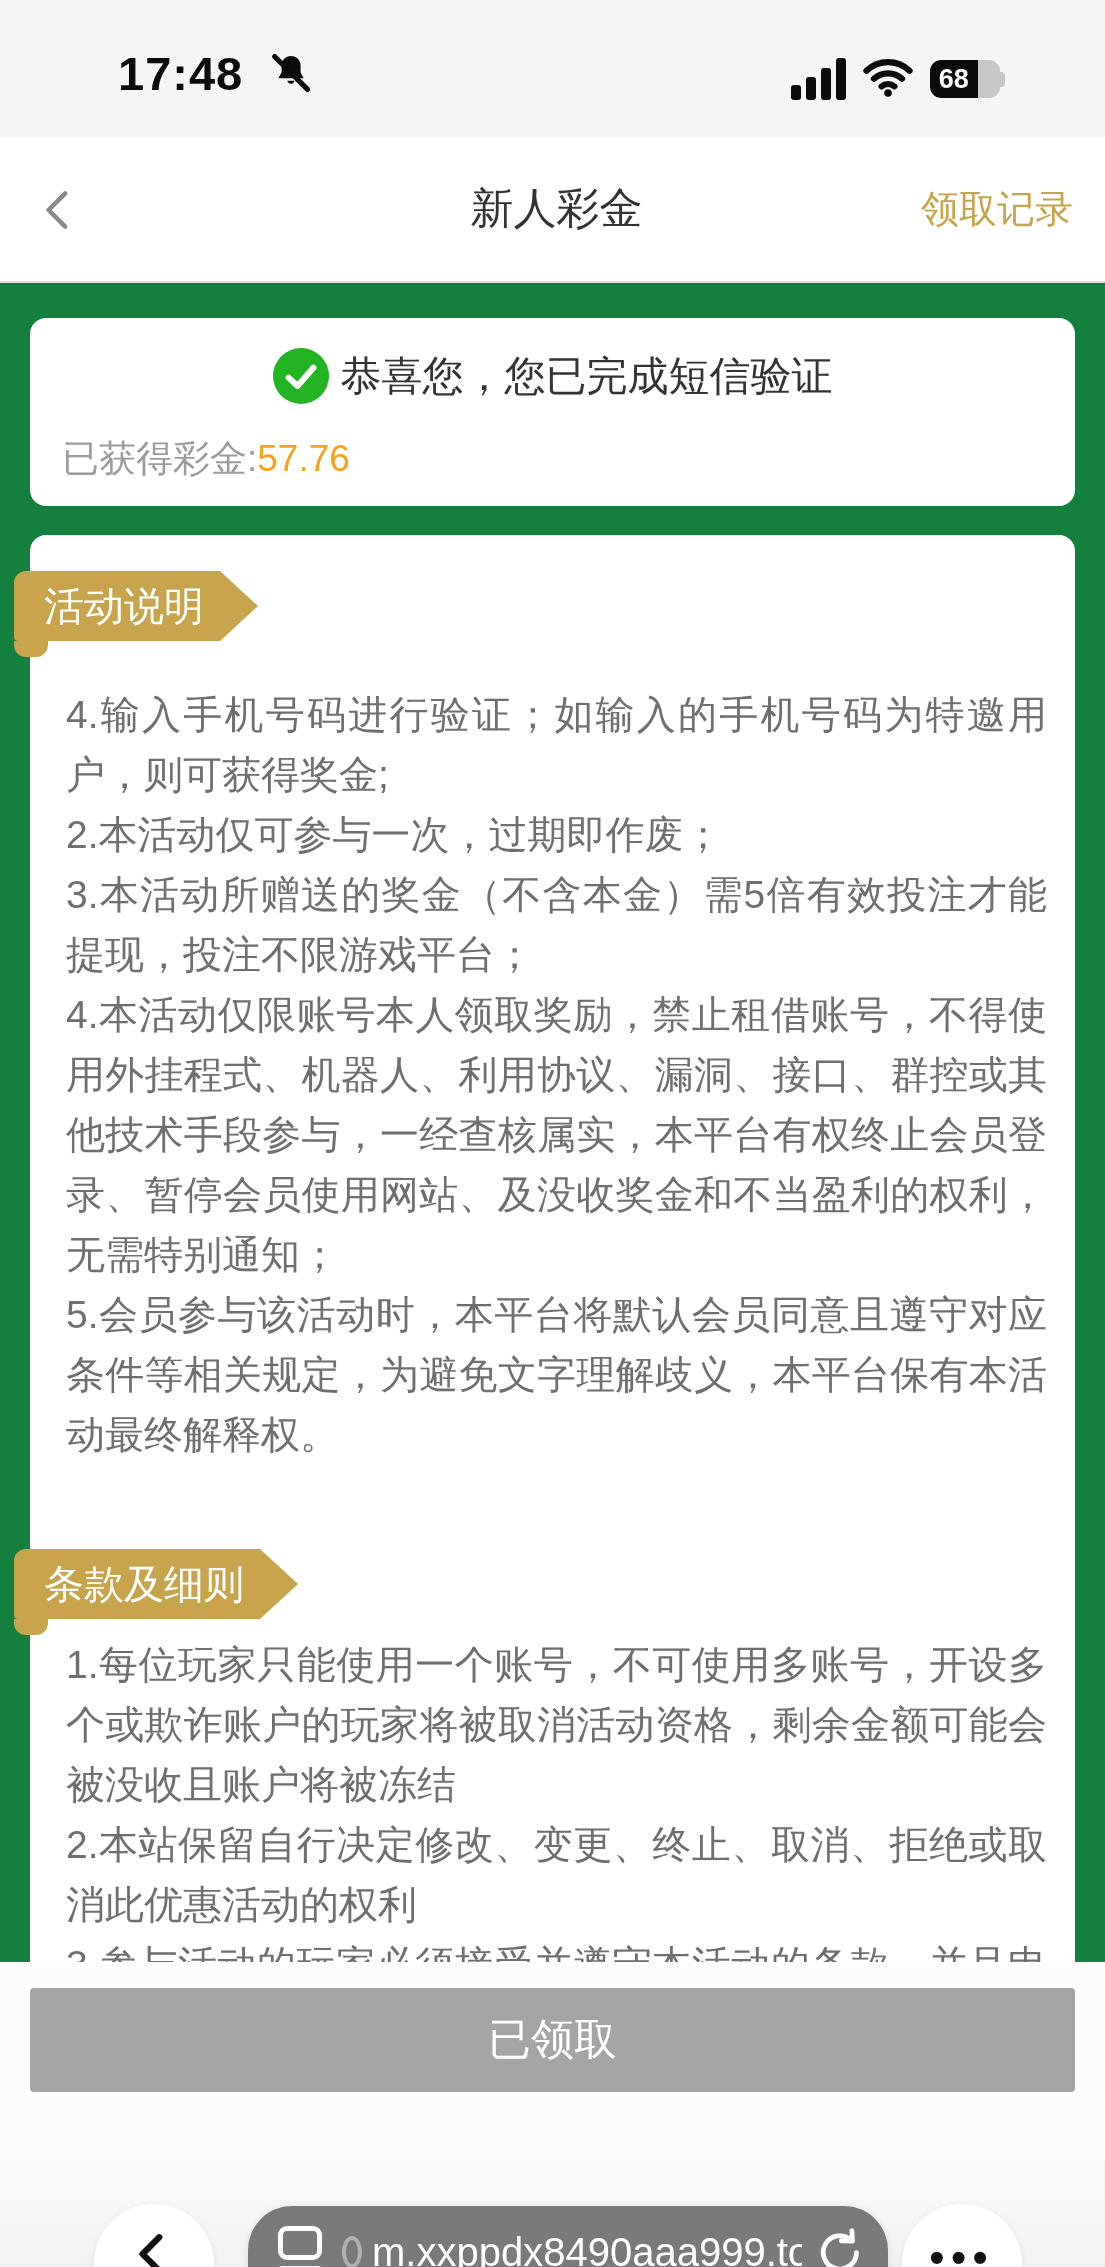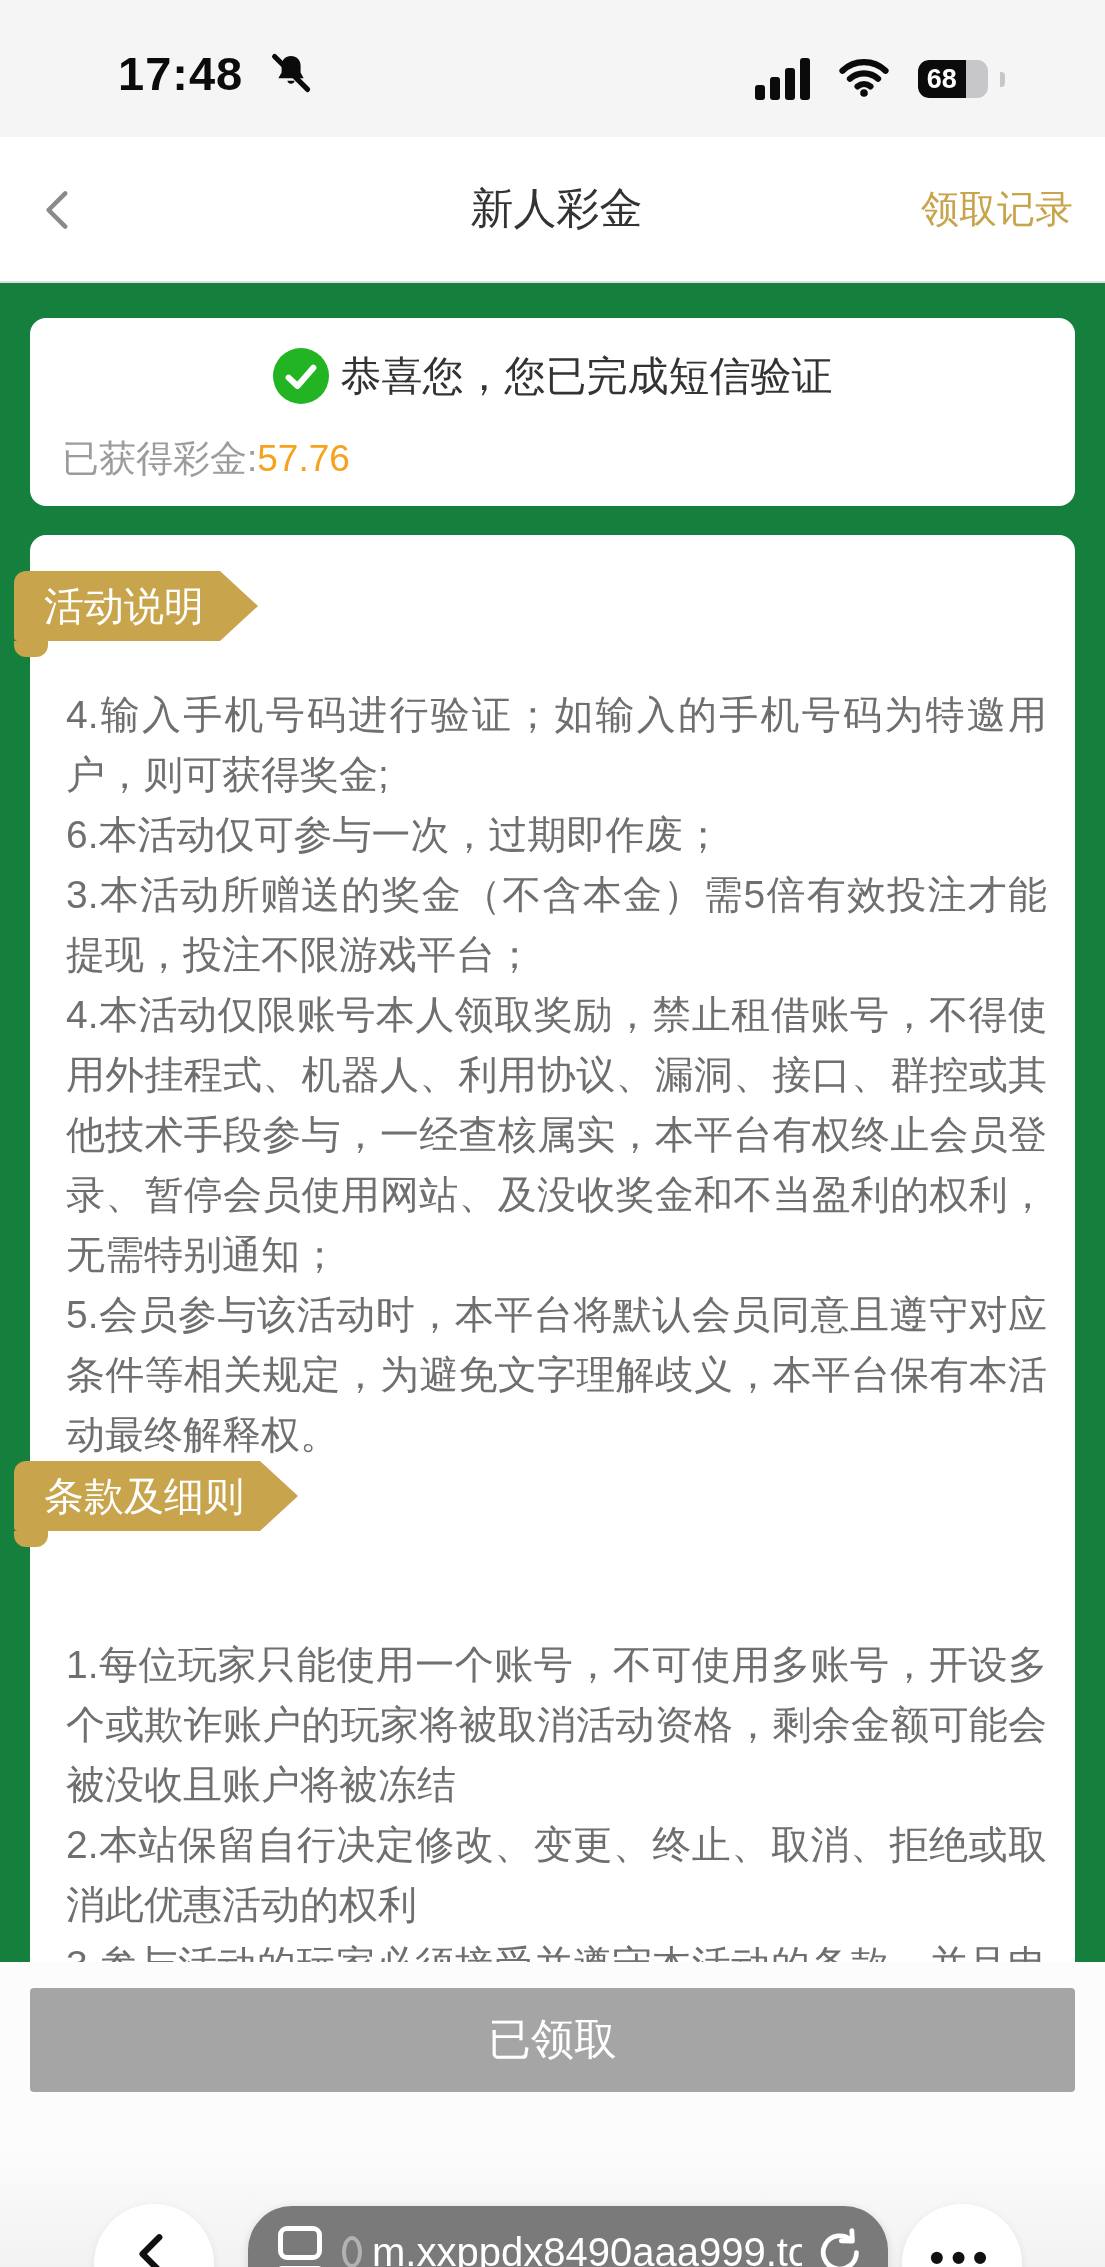--- a/index.html
+++ b/index.html
@@ -5,21 +5,21 @@
   * { margin:0; padding:0; box-sizing:border-box; }
   html,body { background:#e8e8e8; }
   body { font-family:"Liberation Sans","DejaVu Sans",sans-serif; }
   .screen{ position:relative; width:1105px; height:2267px; margin:0 auto;
            background:#15803d; overflow:hidden; }
 
   
   .status-bar{ position:absolute; top:0; left:0; width:100%; height:137px; background:#f5f5f6; }
   .sb-time{ position:absolute; left:118px; top:46px; font-size:47px; font-weight:700; color:#0b0b0b; letter-spacing:1px;}
   .sb-bell{ position:absolute; left:268px; top:50px; width:46px; height:46px;}
-  .sb-right{ position:absolute; right:100px; top:56px; display:flex; align-items:flex-end; gap:28px;}
+  .sb-right{ position:absolute; right:100px; top:56px; display:flex; align-items:flex-end; gap:16px;}
   .sig{ display:flex; align-items:flex-end; gap:5px; height:44px;}
   .sig i{ display:block; width:10px; background:#0b0b0b; border-radius:3px;}
   .wifi{ width:52px; height:44px;}
   .battery{ position:relative; width:70px; height:38px; border-radius:11px; background:#c7c7c9; overflow:hidden; margin-bottom:2px;}
   .battery .fill{ position:absolute; left:0; top:0; bottom:0; width:68%; background:#0b0b0b; border-radius:11px 0 0 11px;}
   .battery .pct{ position:absolute; left:0; top:0; width:68%; height:100%; display:flex; align-items:center; justify-content:center;
                  color:#fff; font-size:27px; font-weight:700;}
   .bat-nub{ width:5px; height:15px; background:#c7c7c9; border-radius:0 4px 4px 0; margin-bottom:13px; margin-left:-16px;}
 
   
@@ -43,21 +43,21 @@
   
   .main-card{ position:absolute; left:30px; top:535px; width:1045px; bottom:0; background:#fff;
               border-radius:16px 16px 0 0; z-index:1;}
   .ribbon{ position:absolute; left:-16px; height:60px; z-index:2;}
   .ribbon .body{ position:relative; height:70px; background:#c8a44c; color:#fff; font-size:40px;
                  display:flex; align-items:center; padding:0 16px 0 30px; border-radius:12px 0 0 4px;}
   .ribbon .arrow{ position:absolute; left:100%; top:0; width:0; height:0;
                   border-top:35px solid transparent; border-bottom:35px solid transparent; border-left:38px solid #c8a44c;}
   .ribbon .fold{ position:absolute; left:0; top:70px; width:34px; height:16px; background:#c8a44c; border-radius:0 0 12px 12px;}
   .ribbon-activity{ top:36px; }
-  .ribbon-terms{ top:926px; }
+  .ribbon-terms{ top:1014px; }
   .rules{ position:absolute; left:36px; right:28px; font-size:39px; line-height:60px; color:#6f6f6f; text-align:justify;}
   .rules-activity{ top:150px; }
   .rules-terms{ top:1100px; }
 
   
   .footer{ position:absolute; left:0; top:1962px; width:100%; height:305px; z-index:5;
            background:linear-gradient(#fcfcfd 0 60%, #f2f2f3 100%);}
   .claim-btn{ position:absolute; left:30px; right:30px; top:26px; height:104px; border:none;
               background:#a5a5a5; border-radius:4px; color:#fff; font-size:43px;
               display:flex; align-items:center; justify-content:center; cursor:pointer;
@@ -148,21 +148,21 @@
   <div class="main-card">
 
     <div class="ribbon ribbon-activity">
       <div class="body">活动说明</div>
       <div class="arrow"></div>
       <div class="fold"></div>
     </div>
 
     <div class="rules rules-activity">
         <div>4.输入手机号码进行验证；如输入的手机号码为特邀用户，则可获得奖金;</div>
-        <div>6.本活动仅可参与一次，过期即作废；</div>
+        <div>2.本活动仅可参与一次，过期即作废；</div>
         <div>3.本活动所赠送的奖金（不含本金）需5倍有效投注才能提现，投注不限游戏平台；</div>
         <div>4.本活动仅限账号本人领取奖励，禁止租借账号，不得使用外挂程式、机器人、利用协议、漏洞、接口、群控或其他技术手段参与，一经查核属实，本平台有权终止会员登录、暂停会员使用网站、及没收奖金和不当盈利的权利，无需特别通知；</div>
         <div>5.会员参与该活动时，本平台将默认会员同意且遵守对应条件等相关规定，为避免文字理解歧义，本平台保有本活动最终解释权。</div>
       </div>
 
     <div class="ribbon ribbon-terms">
       <div class="body">条款及细则</div>
       <div class="arrow"></div>
       <div class="fold"></div>
     </div>

